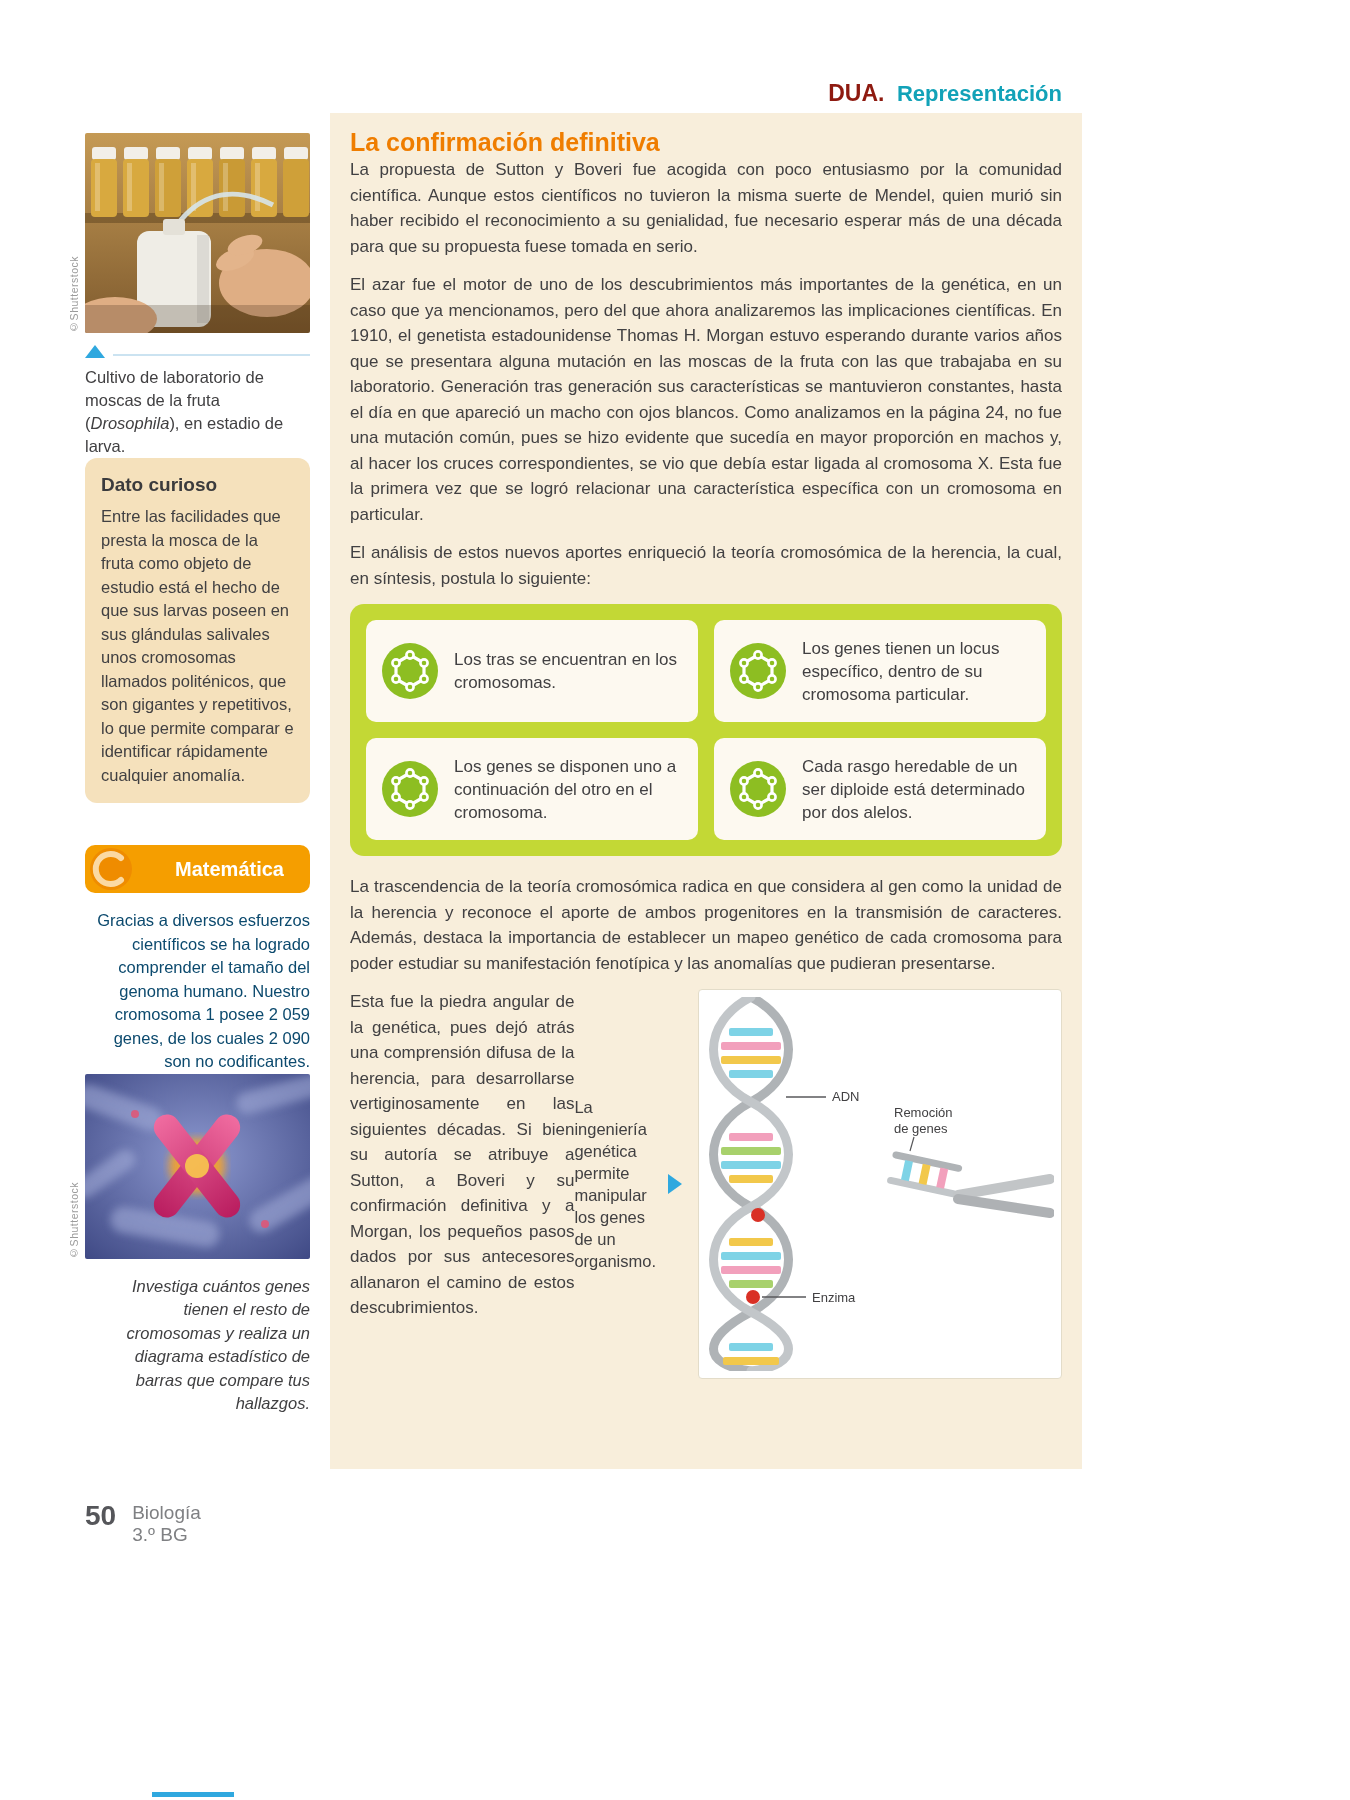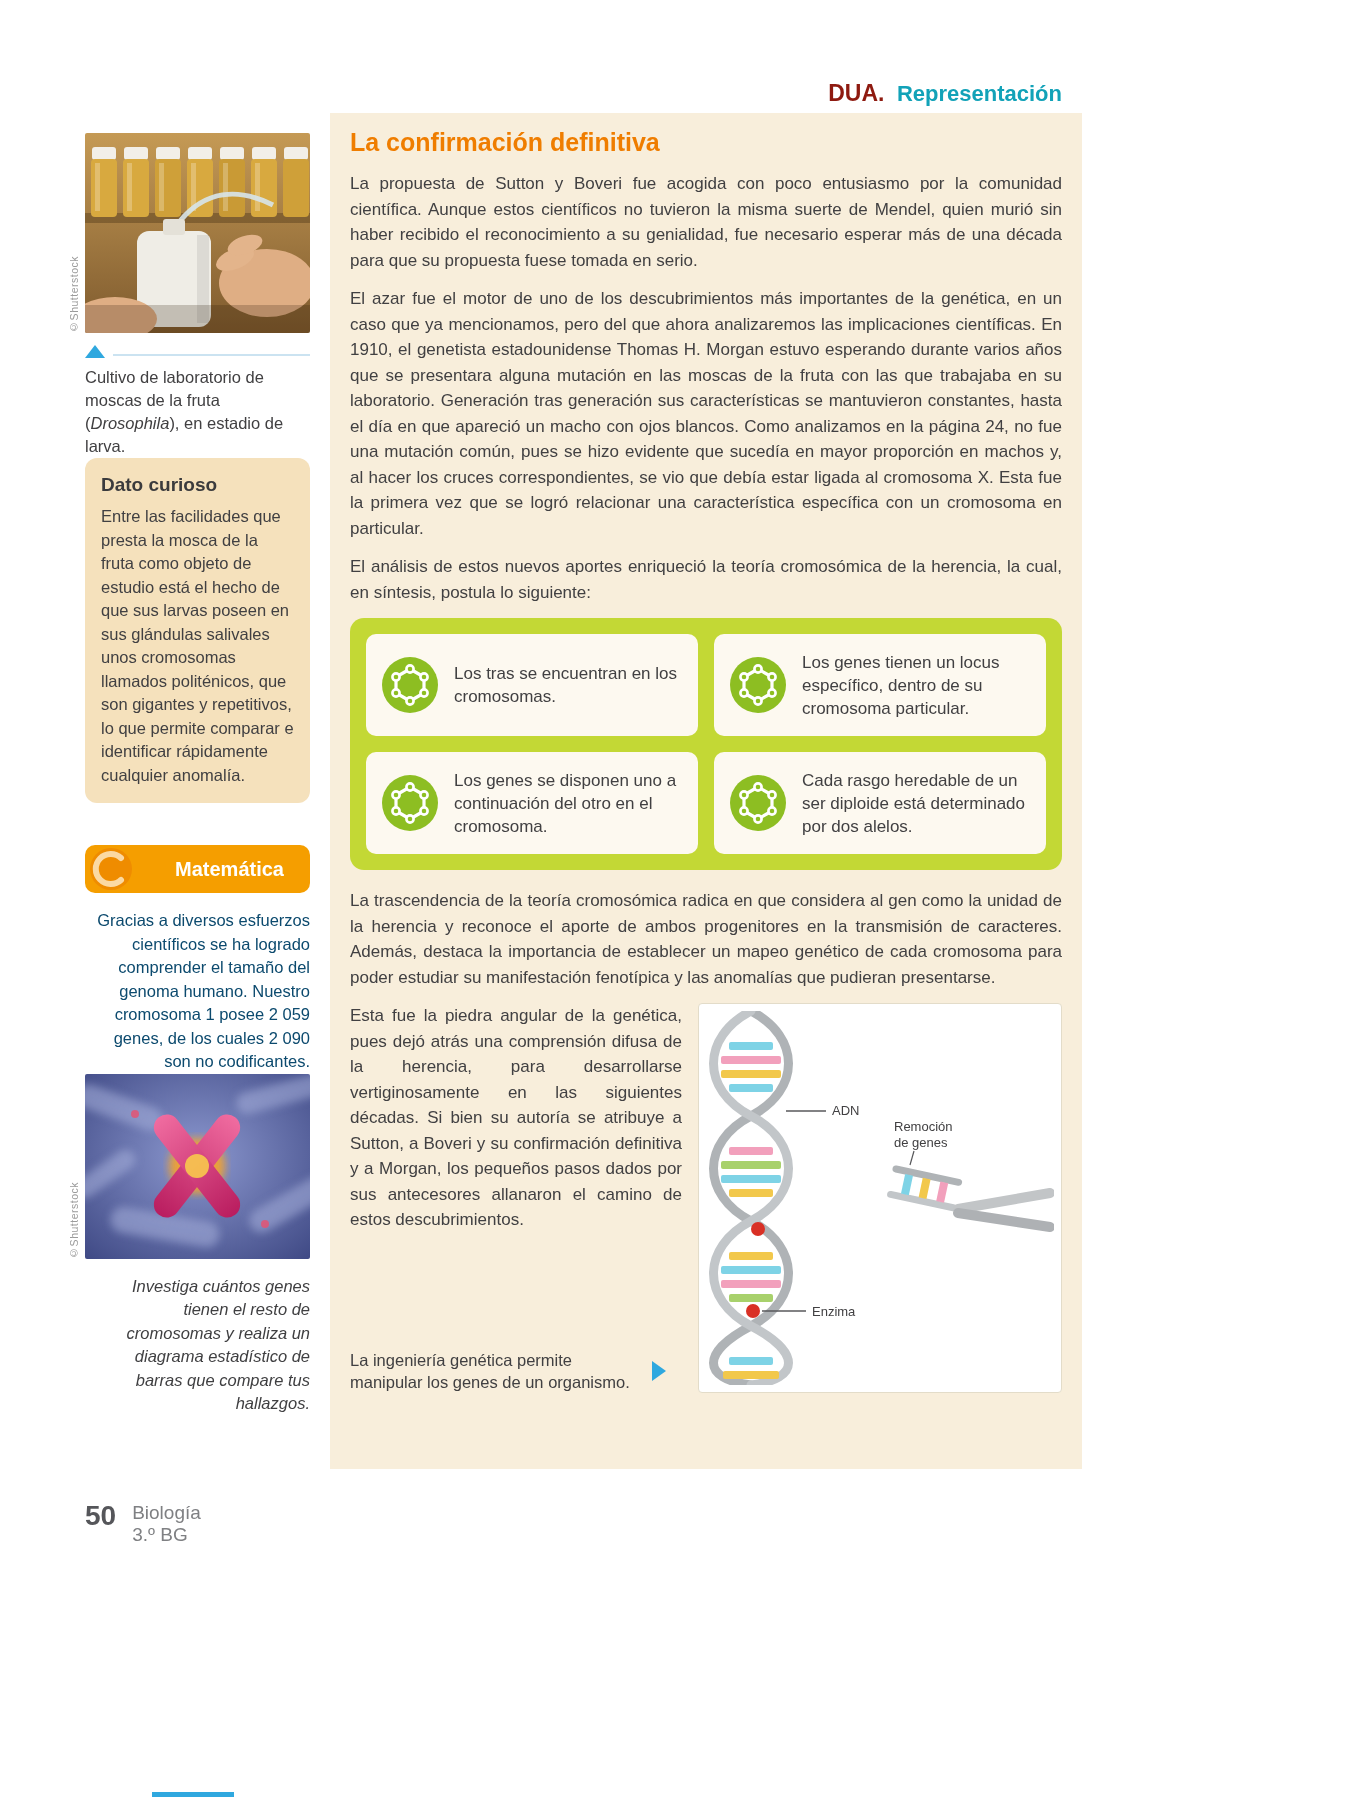--- a/index.html
+++ b/index.html
@@ -7,34 +7,34 @@
         font-family:"Liberation Sans", sans-serif;color:#414042;overflow:hidden;}
 
   
   .dua-header{position:absolute;top:80px;left:330px;width:732px;text-align:right;}
   .dua-label{color:#8E1A10;font-weight:bold;font-size:23px;}
   .dua-topic{color:#12A2B8;font-weight:bold;font-size:22px;margin-left:8px;}
 
   
   .cream{position:absolute;left:330px;top:113px;width:752px;height:1356px;background:#F8EEDB;}
   .content{position:absolute;left:350px;top:128px;width:712px;}
-  .title{color:#EF7D00;font-size:25px;font-weight:bold;margin:0 0 14px;}
+  .title{color:#EF7D00;font-size:25px;font-weight:bold;margin:0 0 0;}
   .content p.body{font-size:17px;line-height:25.5px;color:#414042;text-align:justify;margin:0 0 13px;hyphens:auto;}
 
   
   .postulates{background:#C3D835;border-radius:14px;padding:16px;display:grid;
               grid-template-columns:1fr 1fr;gap:16px;margin:10px 0 18px;}
   .card{background:#FDF9F0;border-radius:10px;padding:12px 16px;display:flex;align-items:center;
         gap:16px;min-height:102px;box-sizing:border-box;}
   .card p{font-size:17px;line-height:23px;color:#414042;margin:0;}
   .icon-circle{width:56px;height:56px;flex:none;}
 
   
   .figure-row{display:flex;gap:16px;margin-top:6px;}
-  .fig-left{width:332px;min-height:390px;display:flex;flex-direction:column;justify-content:space-between;}
+  .fig-left{width:332px;min-height:390px;display:flex;flex-direction:row;justify-content:space-between;}
   .fig-left p.body{margin:0;}
   .figure-box{width:364px;height:390px;background:#ffffff;border:1px solid #E3DCC9;border-radius:4px;
               box-sizing:border-box;padding:7px;}
   .fig-caption{font-size:16.5px;line-height:22px;color:#414042;display:flex;align-items:center;gap:12px;margin:0;}
   .fig-caption span.txt{max-width:290px;}
   .tri-right{width:0;height:0;border-top:10px solid transparent;border-bottom:10px solid transparent;
              border-left:14px solid #2FA8DF;flex:none;}
 
   
   .sidebar{position:absolute;left:85px;top:133px;width:225px;}

